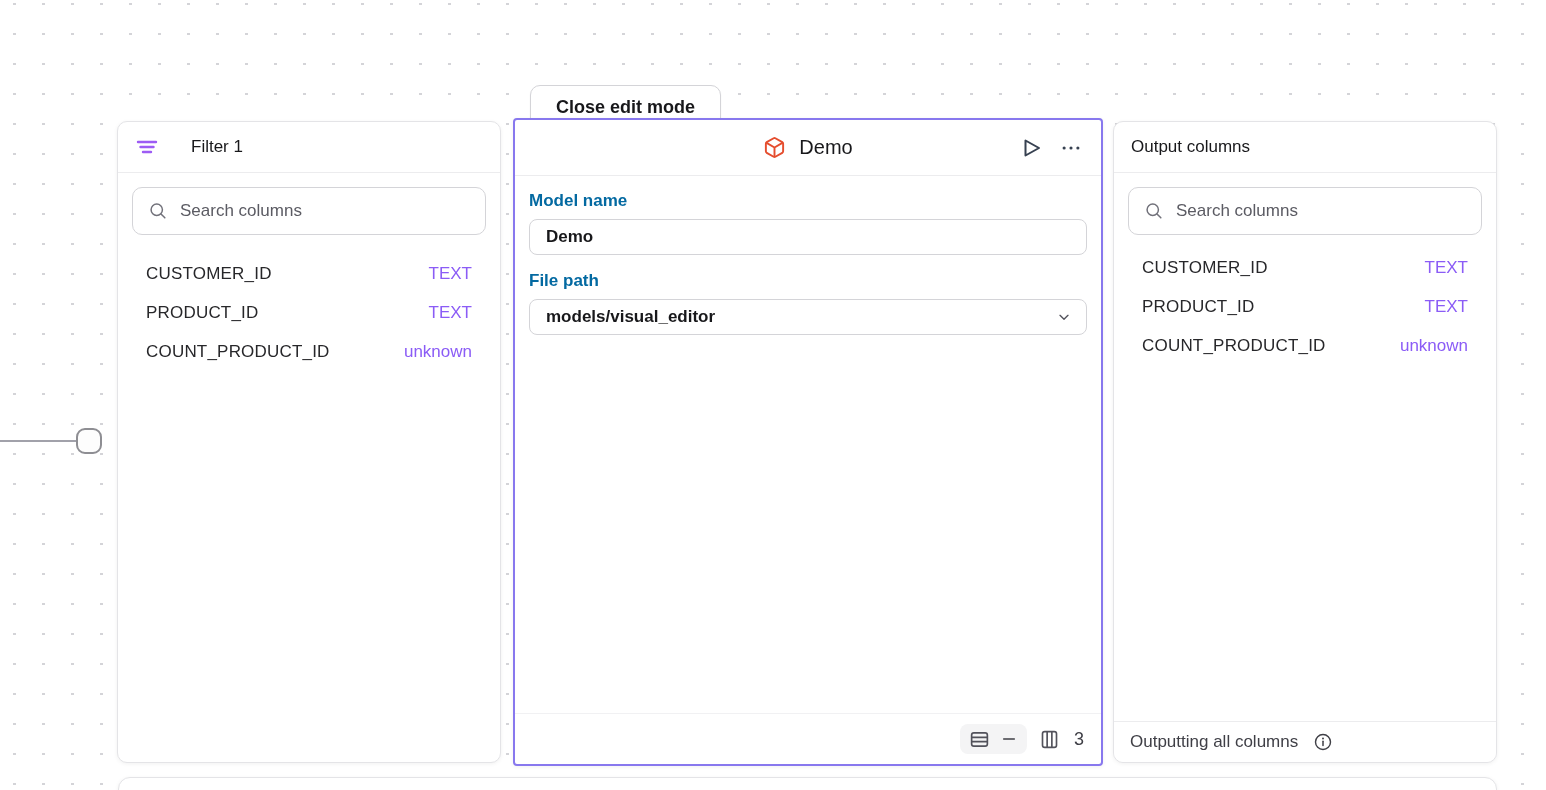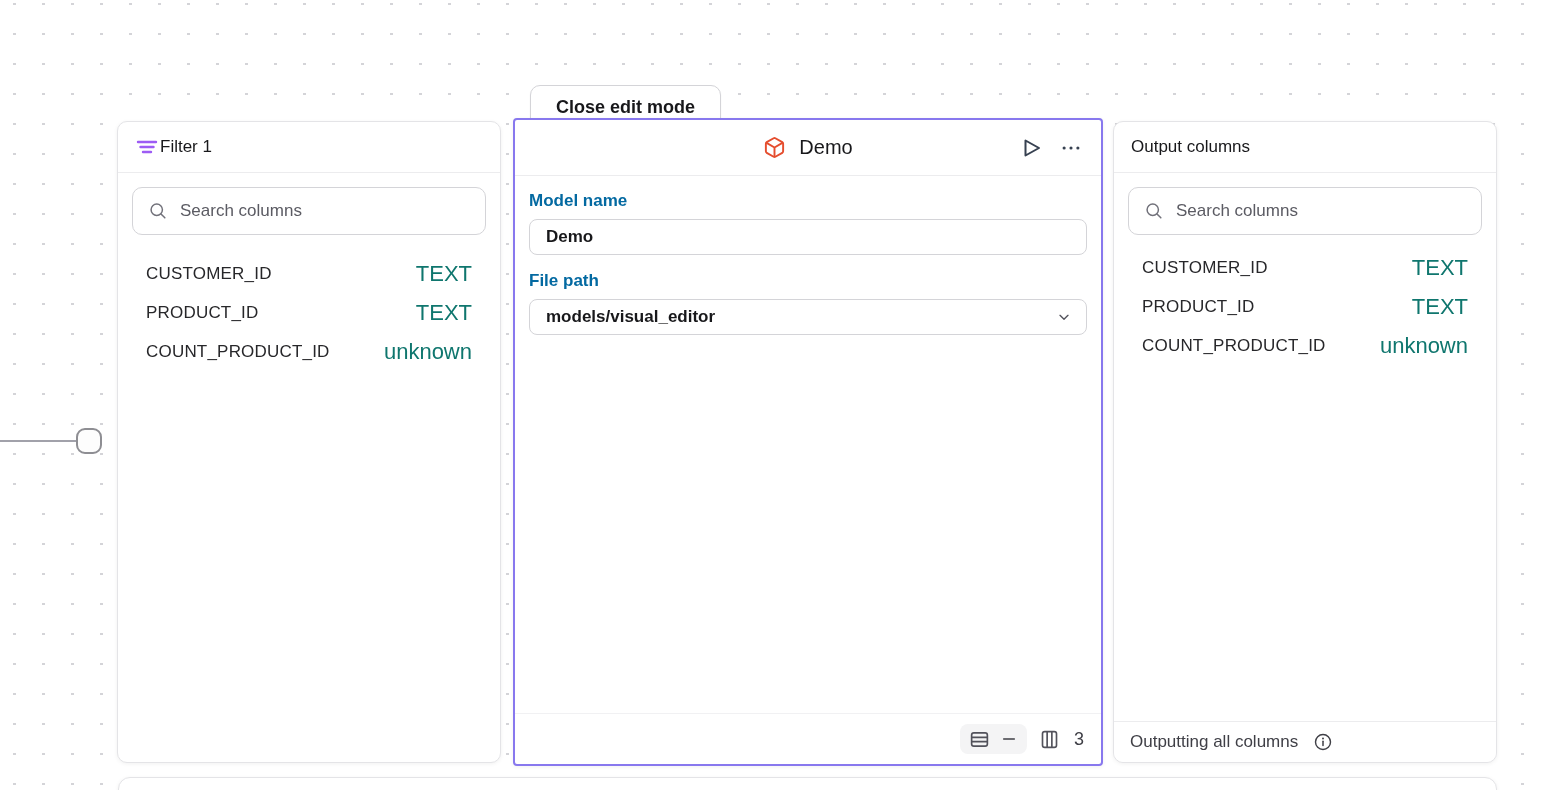--- a/index.html
+++ b/index.html
@@ -76,25 +76,25 @@
   }
   .search-box input::placeholder { color: #5b5b63; opacity: 1; }
 
   .col-list { margin-top: 19px; }
   .col-list.tight { margin-top: 13px; }
   .col-row {
     display: flex; align-items: center; justify-content: space-between;
     height: 39px; padding: 0 14px 0 14px; gap: 7px;
   }
   .col-name { font-size: 17px; color: #27272a; letter-spacing: 0.2px; }
-  .col-type { font-size: 22px; color: #0f766e; }
+  .col-type { font-size: 17px; color: #8b5cf6; }
 
   
   #filter-panel { left: 117px; top: 121px; width: 384px; height: 642px; }
-  #filter-panel .panel-header { gap: 1px; }
+  #filter-panel .panel-header { gap: 32px; }
 
   
   #model-panel {
     left: 513px; top: 118px; width: 590px; height: 648px;
     border: 2px solid #8878ee; border-radius: 4px;
   }
   #model-panel .panel-header {
     position: relative; height: 56px; justify-content: center;
     border-bottom: 1px solid #ececee;
   }

